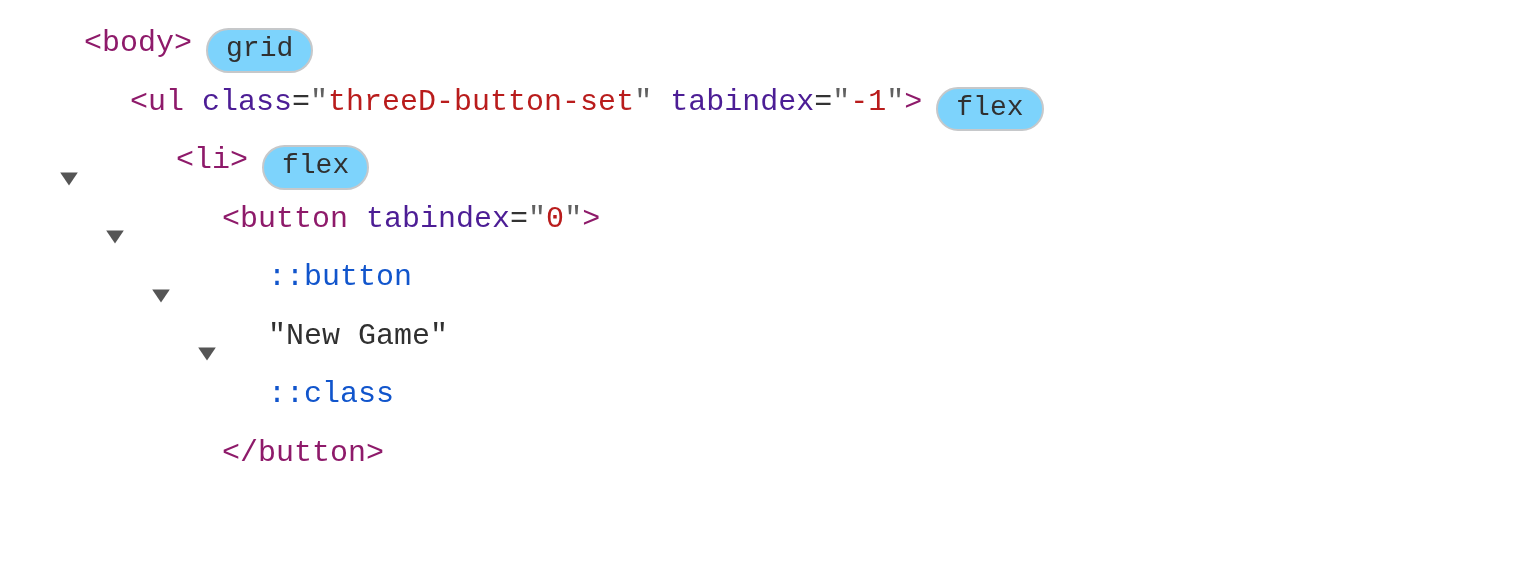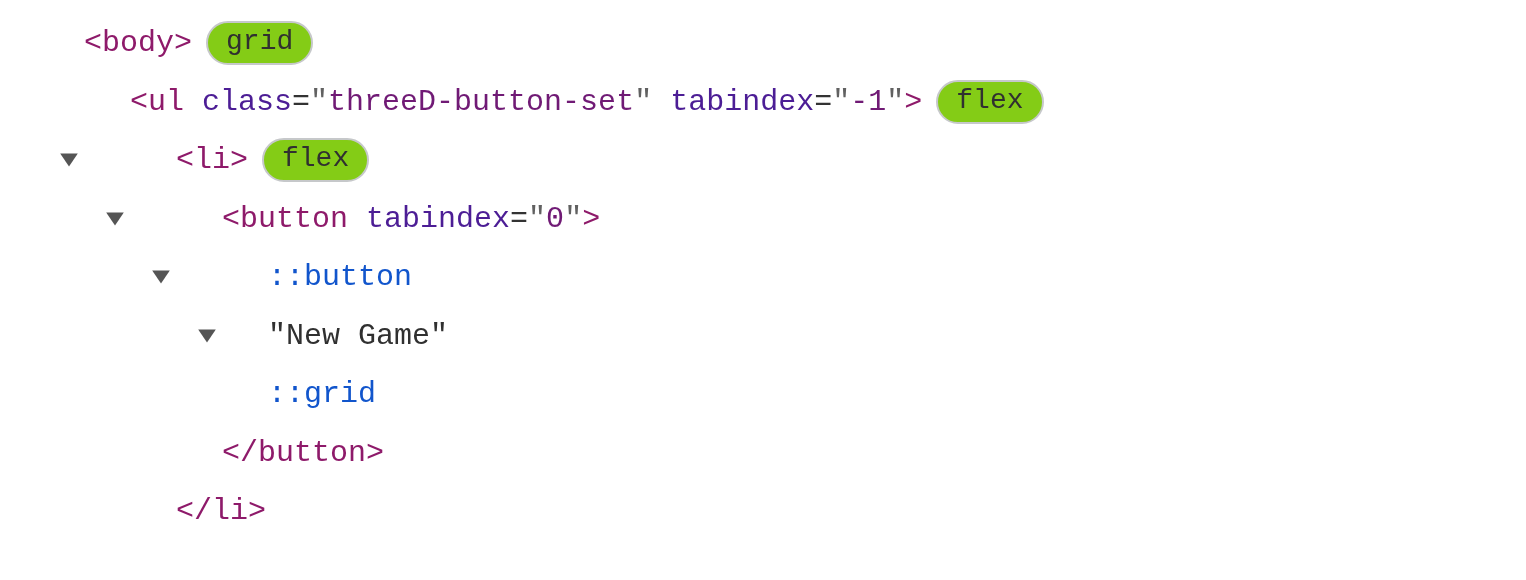--- a/index.html
+++ b/index.html
@@ -13,45 +13,45 @@
     font-size: 30px;
     line-height: 1.95;
     color: #333;
     overflow: hidden;
   }
   .tree {
     padding: 14px 0 0 58px;
   }
   .row {
     display: flex;
-    align-items: center;
+    align-items: flex-end;
     white-space: pre;
   }
   .indent { display: inline-block; }
   .arrow {
     display: inline-block;
     width: 22px;
     height: 22px;
     margin-right: 4px;
     position: relative;
   }
   .arrow svg { width: 22px; height: 22px; display: block; }
   .arrow-spacer { display:inline-block; width:26px; }
   .tag   { color: #8e1a6a; }   
   .attr  { color: #4c1d95; }   
   .eq    { color: #333; }      
-  .val   { color: #701a75; }   
+  .val   { color: #b91c1c; }   
   .quote { color: #616161; }   
   .pseudo{ color: #1155cc; }
   .text  { color: #303030; }
   .badge {
     display: inline-flex;
     align-items: center;
     justify-content: center;
-    background: #84cc16;
+    background: #7dd3fc;
     border: 2px solid #c6c8ca;
     color: #303030;
     border-radius: 999px;
     padding: 1px 18px 3px 18px;
     font-size: 28px;
     margin-left: 14px;
     font-family: inherit;
     line-height: 1.3;
     vertical-align: middle;
   }
@@ -98,24 +98,21 @@
 
   <div class="row">
     <span class="indent" style="width:184px"></span><span class="arrow-spacer"></span><span class="pseudo">::button</span>
   </div>
 
   <div class="row">
     <span class="indent" style="width:184px"></span><span class="arrow-spacer"></span><span class="text">"New Game"</span>
   </div>
 
   <div class="row">
-    <span class="indent" style="width:184px"></span><span class="arrow-spacer"></span><span class="pseudo">::grid</span>
+    <span class="indent" style="width:184px"></span><span class="arrow-spacer"></span><span class="pseudo">::class</span>
   </div>
 
   <div class="row">
     <span class="indent" style="width:138px"></span><span class="arrow-spacer"></span><span class="tag">&lt;/button&gt;</span>
   </div>
 
-  <div class="row">
-    <span class="indent" style="width:92px"></span><span class="arrow-spacer"></span><span class="tag">&lt;/li&gt;</span>
-  </div>
 
 </div>
 
 </body></html>

